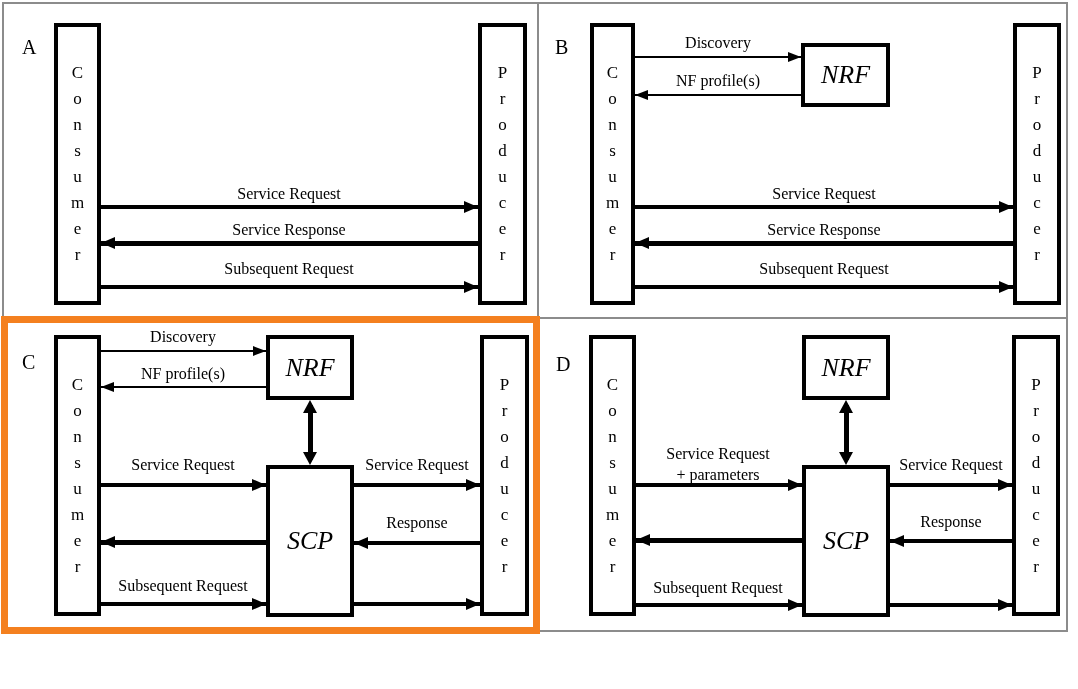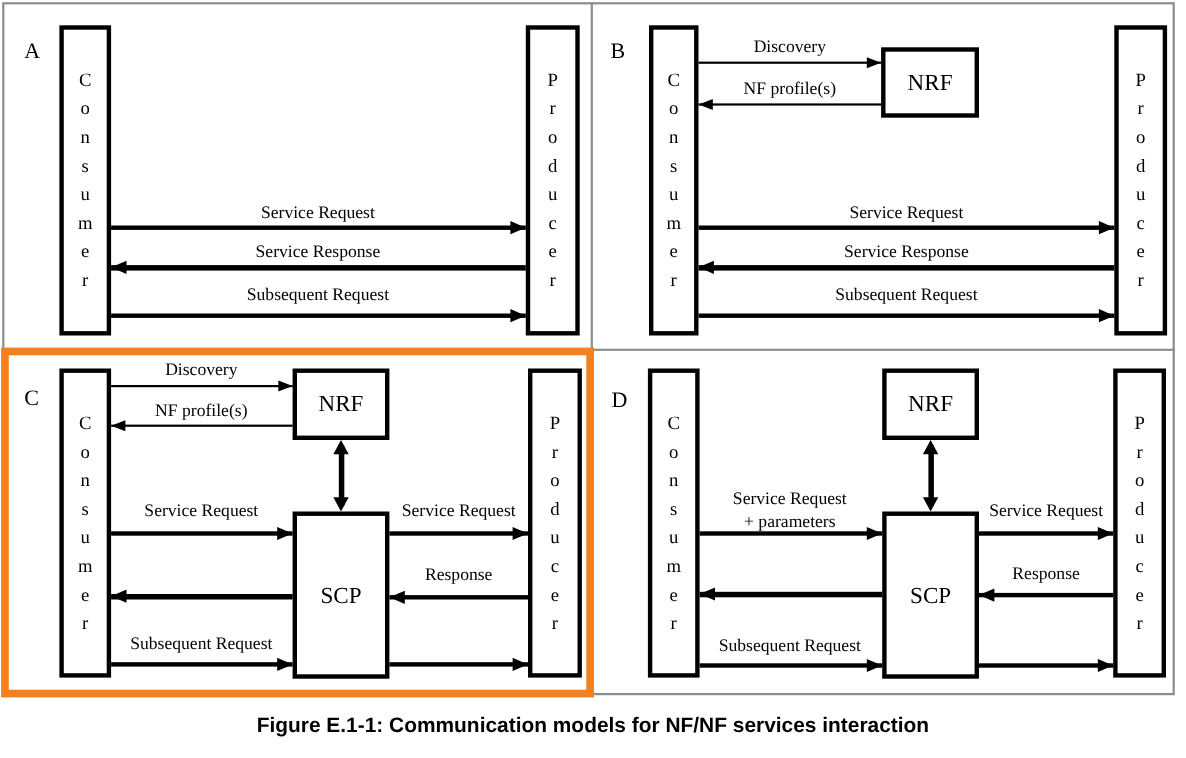--- a/index.html
+++ b/index.html
@@ -14,21 +14,21 @@
                border:7px solid #F4801F; box-sizing:border-box; background:transparent; z-index:5; }
   .panel { position:absolute; }
   .panel.pa { left:2px; top:2px; width:535px; height:315px; }
   .panel.pb { left:539px; top:2px; width:529px; height:315px; }
   .panel.pc { left:2px; top:317px; width:535px; height:316px; }
   .panel.pd { left:539px; top:317px; width:529px; height:316px; }
   .plabel { position:absolute; font-size:20px; }
   .node { position:absolute; border:4px solid #000; background:#fff; box-sizing:border-box;
           display:flex; align-items:center; justify-content:center; }
   .vtext { white-space:pre-line; text-align:center; font-size:17px; line-height:26px; }
-  .ntext { font-size:21px; }
+  .ntext { font-size:26px;font-style:italic; }
   .har { position:absolute; background:#000; }
   .har.h4 { height:4px; }
   .har.h5 { height:5px; }
   .har.h2 { height:2px; }
   .har.right::after { content:""; position:absolute; right:0; top:50%; margin-top:-6.5px;
       width:0; height:0; border-top:6.5px solid transparent; border-bottom:6.5px solid transparent;
       border-left:14px solid #000; }
   .har.left::before { content:""; position:absolute; left:0; top:50%; margin-top:-6.5px;
       width:0; height:0; border-top:6.5px solid transparent; border-bottom:6.5px solid transparent;
       border-right:14px solid #000; }
@@ -207,15 +207,14 @@
     <div class="har h5 left" style="left:97px;top:221px;width:166px;"></div>
     <div class="har h4 left" style="left:351px;top:222px;width:122px;"></div>
     <div class="albl" style="left:412px;top:194px;">Response</div>
     <div class="har h4 right" style="left:97px;top:286px;width:166px;"></div>
     <div class="albl" style="left:179px;top:260px;">Subsequent Request</div>
     <div class="har h4 right" style="left:351px;top:286px;width:122px;"></div>
   </div>
 
   <div class="highlight" style="border-color: rgb(244, 128, 31);"></div>
 
-  <div class="caption">Figure E.1-1: Communication models for NF/NF services interaction</div>
 
 </div>
 
 </body></html>

